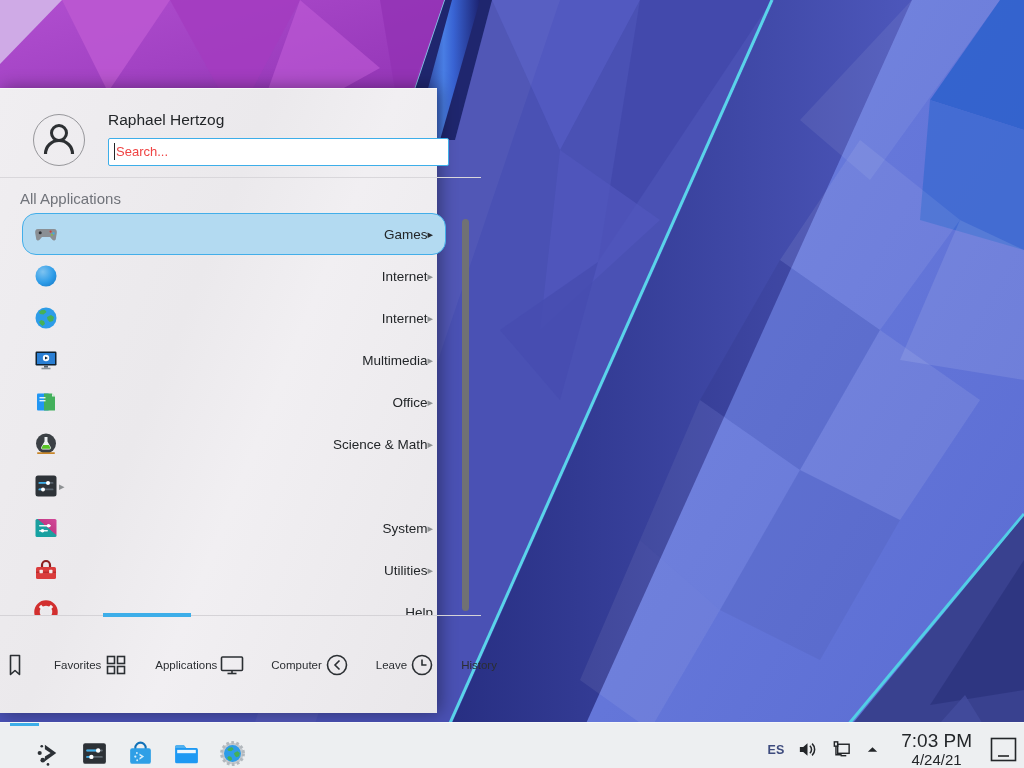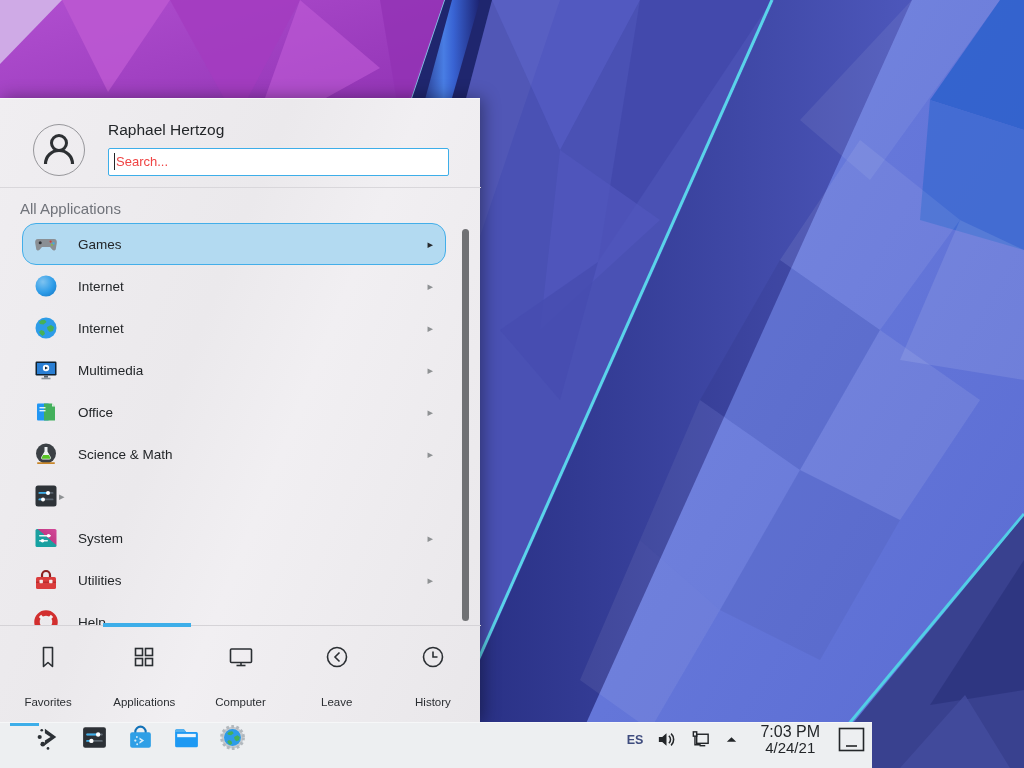--- a/index.html
+++ b/index.html
@@ -1,23 +1,23 @@
 <!DOCTYPE html>
 <html><head>
 <meta charset="utf-8">
 <style>
   html,body{margin:0;padding:0;background:#222;}
   .screen{position:relative;width:1024px;height:768px;overflow:hidden;
     font-family:"Liberation Sans",sans-serif;background:#4d56ba;}
   .wallpaper{position:absolute;left:0;top:0;width:1024px;height:768px;}
 
   
-  .kickoff{position:absolute;left:0;top:98px;width:480px;height:624px;
+  .kickoff{position:absolute;left:0;top:88px;width:437px;height:624px;
     background:linear-gradient(112deg,#f0eef1 0%,#ebe9ec 40%,#f1eff2 58%,#e9e7ea 100%);
-    border-top:1px solid #f8f7f9;box-shadow:3px 0 16px rgba(0,0,0,.38);}
+    border-top:1px solid #f8f7f9;box-shadow:3px 0 16px rgba(0,0,0,.38);text-align:right;}
   .avatar{position:absolute;left:33px;top:25px;width:50px;height:50px;border:1px solid #97979b;
     border-radius:50%;}
   .avatar svg{width:100%;height:100%;}
   .user-name{position:absolute;left:108px;top:22px;font-size:15.5px;color:#232629;}
   .search-box{position:absolute;left:108px;top:49px;width:339px;height:26px;background:#fff;
     border:1px solid #3daee9;border-radius:2px;}
   .search-caret{position:absolute;left:5px;top:4px;width:1px;height:17px;background:#232629;}
   .search-ph{position:absolute;left:7px;top:5px;font-size:13px;color:#ef4444;}
   .hsep{position:absolute;left:0;top:88px;width:481px;height:1px;background:#d9d7db;}
   .section-label{position:absolute;left:20px;top:101px;font-size:15px;color:#70737a;}
@@ -32,36 +32,36 @@
   .cat-label{margin-left:19px;font-size:13.5px;color:#232629;flex:1;}
   .cat-arrow{margin-right:12px;font-size:11px;color:#8e9193;}
   .cat-row.selected .cat-arrow{color:#26292c;}
 
   .scrollthumb{position:absolute;left:462px;top:130px;width:7px;height:392px;border-radius:3.5px;
     background:#707174;}
   .footer-sep{position:absolute;left:0;top:526px;width:481px;height:1px;background:#d5d3d7;}
   .tab-indicator{position:absolute;left:103px;top:524px;width:88px;height:4px;background:#3daee9;}
 
   .kick-tabs{position:absolute;left:0;top:527px;width:481px;height:97px;display:flex;}
-  .tab{flex:1;display:flex;flex-direction:column;align-items:center;justify-content:center;gap:24px;}
+  .tab{flex:1;display:flex;flex-direction:row;align-items:center;justify-content:center;gap:24px;}
   .tab svg{width:30px;height:30px;display:block;}
   .tab-label{font-size:11.5px;color:#2b2e32;}
 
   
-  .taskbar{position:absolute;left:0;top:722px;width:872px;height:46px;background:#edeff1;
-    border-top:1px solid #f6f7f8;display:flex;align-items:flex-start;box-sizing:border-box;padding-left:24px;}
+  .taskbar{position:absolute;left:0;top:722px;width:1024px;height:46px;background:#edeff1;
+    border-top:1px solid #f6f7f8;display:flex;align-items:flex-end;box-sizing:border-box;padding-left:24px;}
   .task-left{display:flex;align-items:center;gap:17px;padding-left:10px;}
   .launcher{width:29px;height:29px;}
   .launcher svg{width:29px;height:29px;display:block;}
   .launcher-indicator{position:absolute;left:10px;top:0;width:29px;height:3px;background:#3daee9;}
   .task-right{margin-left:auto;display:flex;align-items:center;gap:13px;padding-right:7px;}
   .kbd-layout{font-size:12.5px;font-weight:bold;color:#3e4c7e;}
   .tray-icon{display:block;}
   .clock{text-align:center;color:#232629;line-height:1.08;margin-left:8px;}
-  .clock-time{font-size:16px;}
+  .clock-time{font-size:19px;}
   .clock-date{font-size:15px;}
   .show-desktop{margin-left:5px;width:27px;height:25px;}
   .show-desktop svg{width:27px;height:25px;display:block;}
 </style>
 </head>
 <body>
 
 <div class="screen">
 
   <svg class="wallpaper" viewBox="0 0 1024 768">

